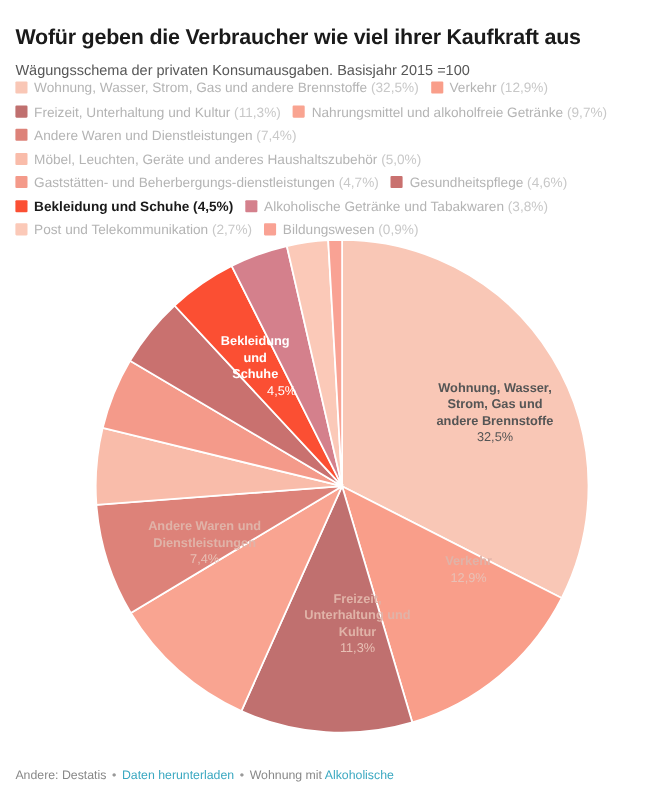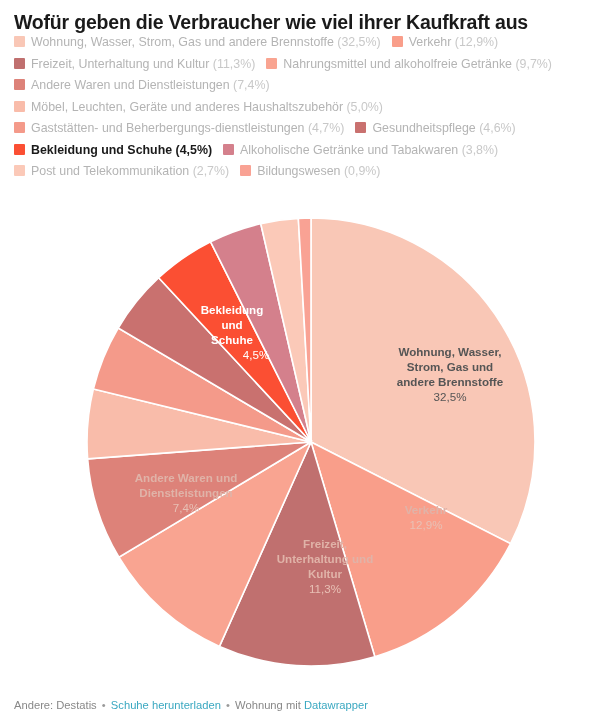--- a/index.html
+++ b/index.html
@@ -13,21 +13,21 @@
     font-family: "Liberation Sans", sans-serif;
     color: #333333;
     position: relative;
     overflow: hidden;
   }
   #page {
     position: relative;
     width: 608px;
     height: 727px;
     box-sizing: border-box;
-    padding: 0 14px;
+    padding: 12px 14px;
   }
   
   .chart-title {
     font-size: 19.5px;
     font-weight: bold;
     color: #1a1a1a;
     letter-spacing: -0.2px;
     margin: 0;
     padding-top: 11px;
     line-height: 1.18;
@@ -119,20 +119,21 @@
     padding: 0 2px;
   }
 </style>
 </head>
 <body>
 
 <div id="page">
 
   <h1 class="chart-title">Wofür geben die Verbraucher wie viel ihrer Kaufkraft aus</h1>
 
+  <p class="chart-subtitle">Wägungsschema der privaten Konsumausgaben. Basisjahr 2015 =100</p>
 
   <div class="legend" id="legend"><span class="legend-item"><span class="legend-swatch" style="background: rgb(249, 199, 182);"></span><span class="legend-label">Wohnung, Wasser, Strom, Gas und andere Brennstoffe</span><span class="legend-value"> (32,5%)</span></span><span class="legend-item"><span class="legend-swatch" style="background: rgb(249, 158, 138);"></span><span class="legend-label">Verkehr</span><span class="legend-value"> (12,9%)</span></span><span class="legend-item"><span class="legend-swatch" style="background: rgb(192, 112, 111);"></span><span class="legend-label">Freizeit, Unterhaltung und Kultur</span><span class="legend-value"> (11,3%)</span></span><span class="legend-item"><span class="legend-swatch" style="background: rgb(249, 164, 145);"></span><span class="legend-label">Nahrungsmittel und alkoholfreie Getränke</span><span class="legend-value"> (9,7%)</span></span><span class="legend-item"><span class="legend-swatch" style="background: rgb(221, 130, 121);"></span><span class="legend-label">Andere Waren und Dienstleistungen</span><span class="legend-value"> (7,4%)</span></span><span class="legend-item"><span class="legend-swatch" style="background: rgb(249, 188, 170);"></span><span class="legend-label">Möbel, Leuchten, Geräte und anderes Haushaltszubehör</span><span class="legend-value"> (5,0%)</span></span><span class="legend-item"><span class="legend-swatch" style="background: rgb(244, 154, 138);"></span><span class="legend-label">Gaststätten- und Beherbergungs-dienstleistungen</span><span class="legend-value"> (4,7%)</span></span><span class="legend-item"><span class="legend-swatch" style="background: rgb(201, 113, 111);"></span><span class="legend-label">Gesundheitspflege</span><span class="legend-value"> (4,6%)</span></span><span class="legend-item highlight"><span class="legend-swatch" style="background: rgb(251, 79, 51);"></span><span class="legend-label">Bekleidung und Schuhe (4,5%)</span><span class="legend-value"></span></span><span class="legend-item"><span class="legend-swatch" style="background: rgb(212, 128, 140);"></span><span class="legend-label">Alkoholische Getränke und Tabakwaren</span><span class="legend-value"> (3,8%)</span></span><span class="legend-item"><span class="legend-swatch" style="background: rgb(251, 201, 184);"></span><span class="legend-label">Post und Telekommunikation</span><span class="legend-value"> (2,7%)</span></span><span class="legend-item"><span class="legend-swatch" style="background: rgb(249, 162, 148);"></span><span class="legend-label">Bildungswesen</span><span class="legend-value"> (0,9%)</span></span></div>
 
   <div id="pie-wrap">
     <svg id="pie-svg" width="608" height="480" viewBox="0 0 608 480">
         <path d="M 311 246 L 311.00 22.00 A 224 224 0 0 1 510.59 347.69 Z" fill="#f9c7b6" stroke="#ffffff" stroke-width="1.6"></path>
         <path d="M 311 246 L 510.59 347.69 A 224 224 0 0 1 374.84 460.71 Z" fill="#f99e8a" stroke="#ffffff" stroke-width="1.6"></path>
         <path d="M 311 246 L 374.84 460.71 A 224 224 0 0 1 219.46 450.44 Z" fill="#c0706f" stroke="#ffffff" stroke-width="1.6"></path>
         <path d="M 311 246 L 219.46 450.44 A 224 224 0 0 1 118.91 361.23 Z" fill="#f9a491" stroke="#ffffff" stroke-width="1.6"></path>
         <path d="M 311 246 L 118.91 361.23 A 224 224 0 0 1 87.64 262.87 Z" fill="#dd8279" stroke="#ffffff" stroke-width="1.6"></path>
@@ -169,19 +170,19 @@
           <text x="232" y="133" class="slice-label" fill="#ffffff">und</text>
           <text x="232" y="148" class="slice-label" fill="#ffffff">Schuhe</text>
           <text x="256" y="163" class="slice-value" fill="#ffffff" font-weight="bold">4,5%</text>
         </g>
       </svg>
   </div>
 
   <div class="footer">
     <span>Andere: Destatis</span>
     <span class="sep">•</span>
-    <a href="#">Schuhe herunterladen</a>
+    <a href="#">Daten herunterladen</a>
     <span class="sep">•</span>
     <span>Wohnung mit</span>
-    <a href="#">Datawrapper</a>
+    <a href="#">Alkoholische</a>
   </div>
 
 </div>
 
 </body></html>

